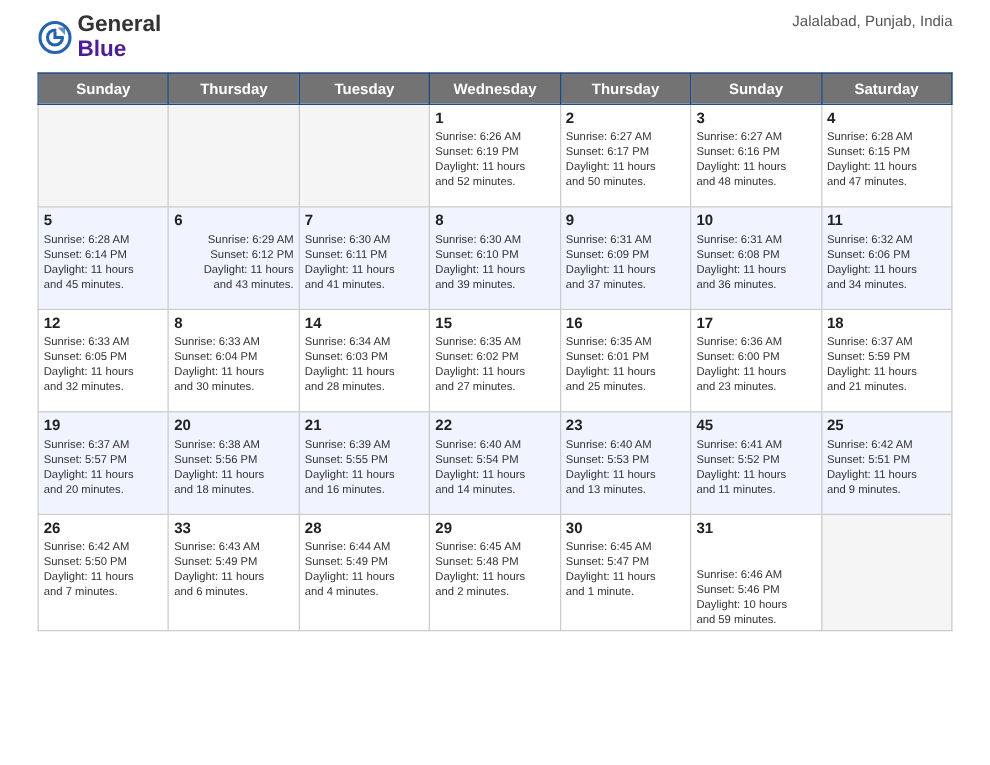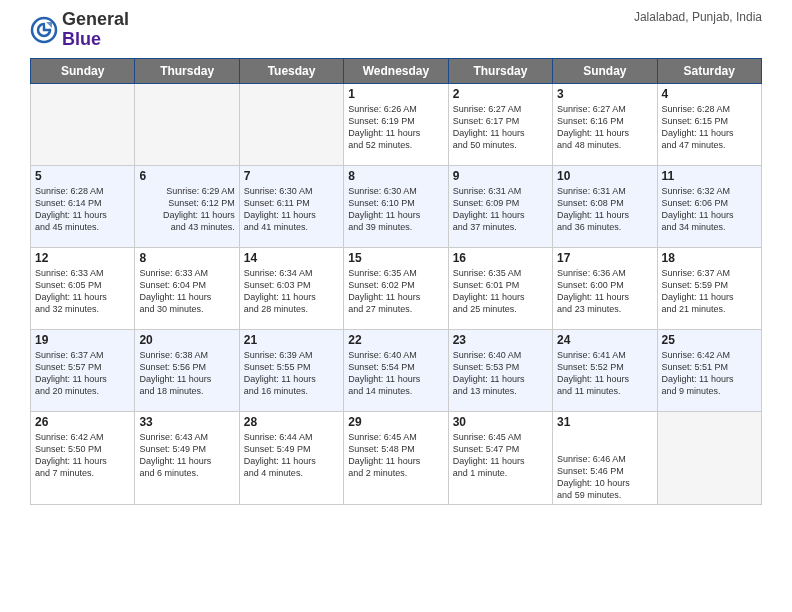--- a/index.html
+++ b/index.html
@@ -295,21 +295,21 @@
 and 14 minutes.</div>
           </td>
           <td>
             <span class="day-num">23</span>
             <div class="cell-content" style="white-space: pre-line;">Sunrise: 6:40 AM
 Sunset: 5:53 PM
 Daylight: 11 hours
 and 13 minutes.</div>
           </td>
           <td>
-            <span class="day-num">24</span>
+            <span class="day-num">45</span>
             <div class="cell-content" style="white-space: pre-line;">Sunrise: 6:41 AM
 Sunset: 5:52 PM
 Daylight: 11 hours
 and 11 minutes.</div>
           </td>
           <td>
             <span class="day-num">25</span>
             <div class="cell-content" style="white-space: pre-line;">Sunrise: 6:42 AM
 Sunset: 5:51 PM
 Daylight: 11 hours

